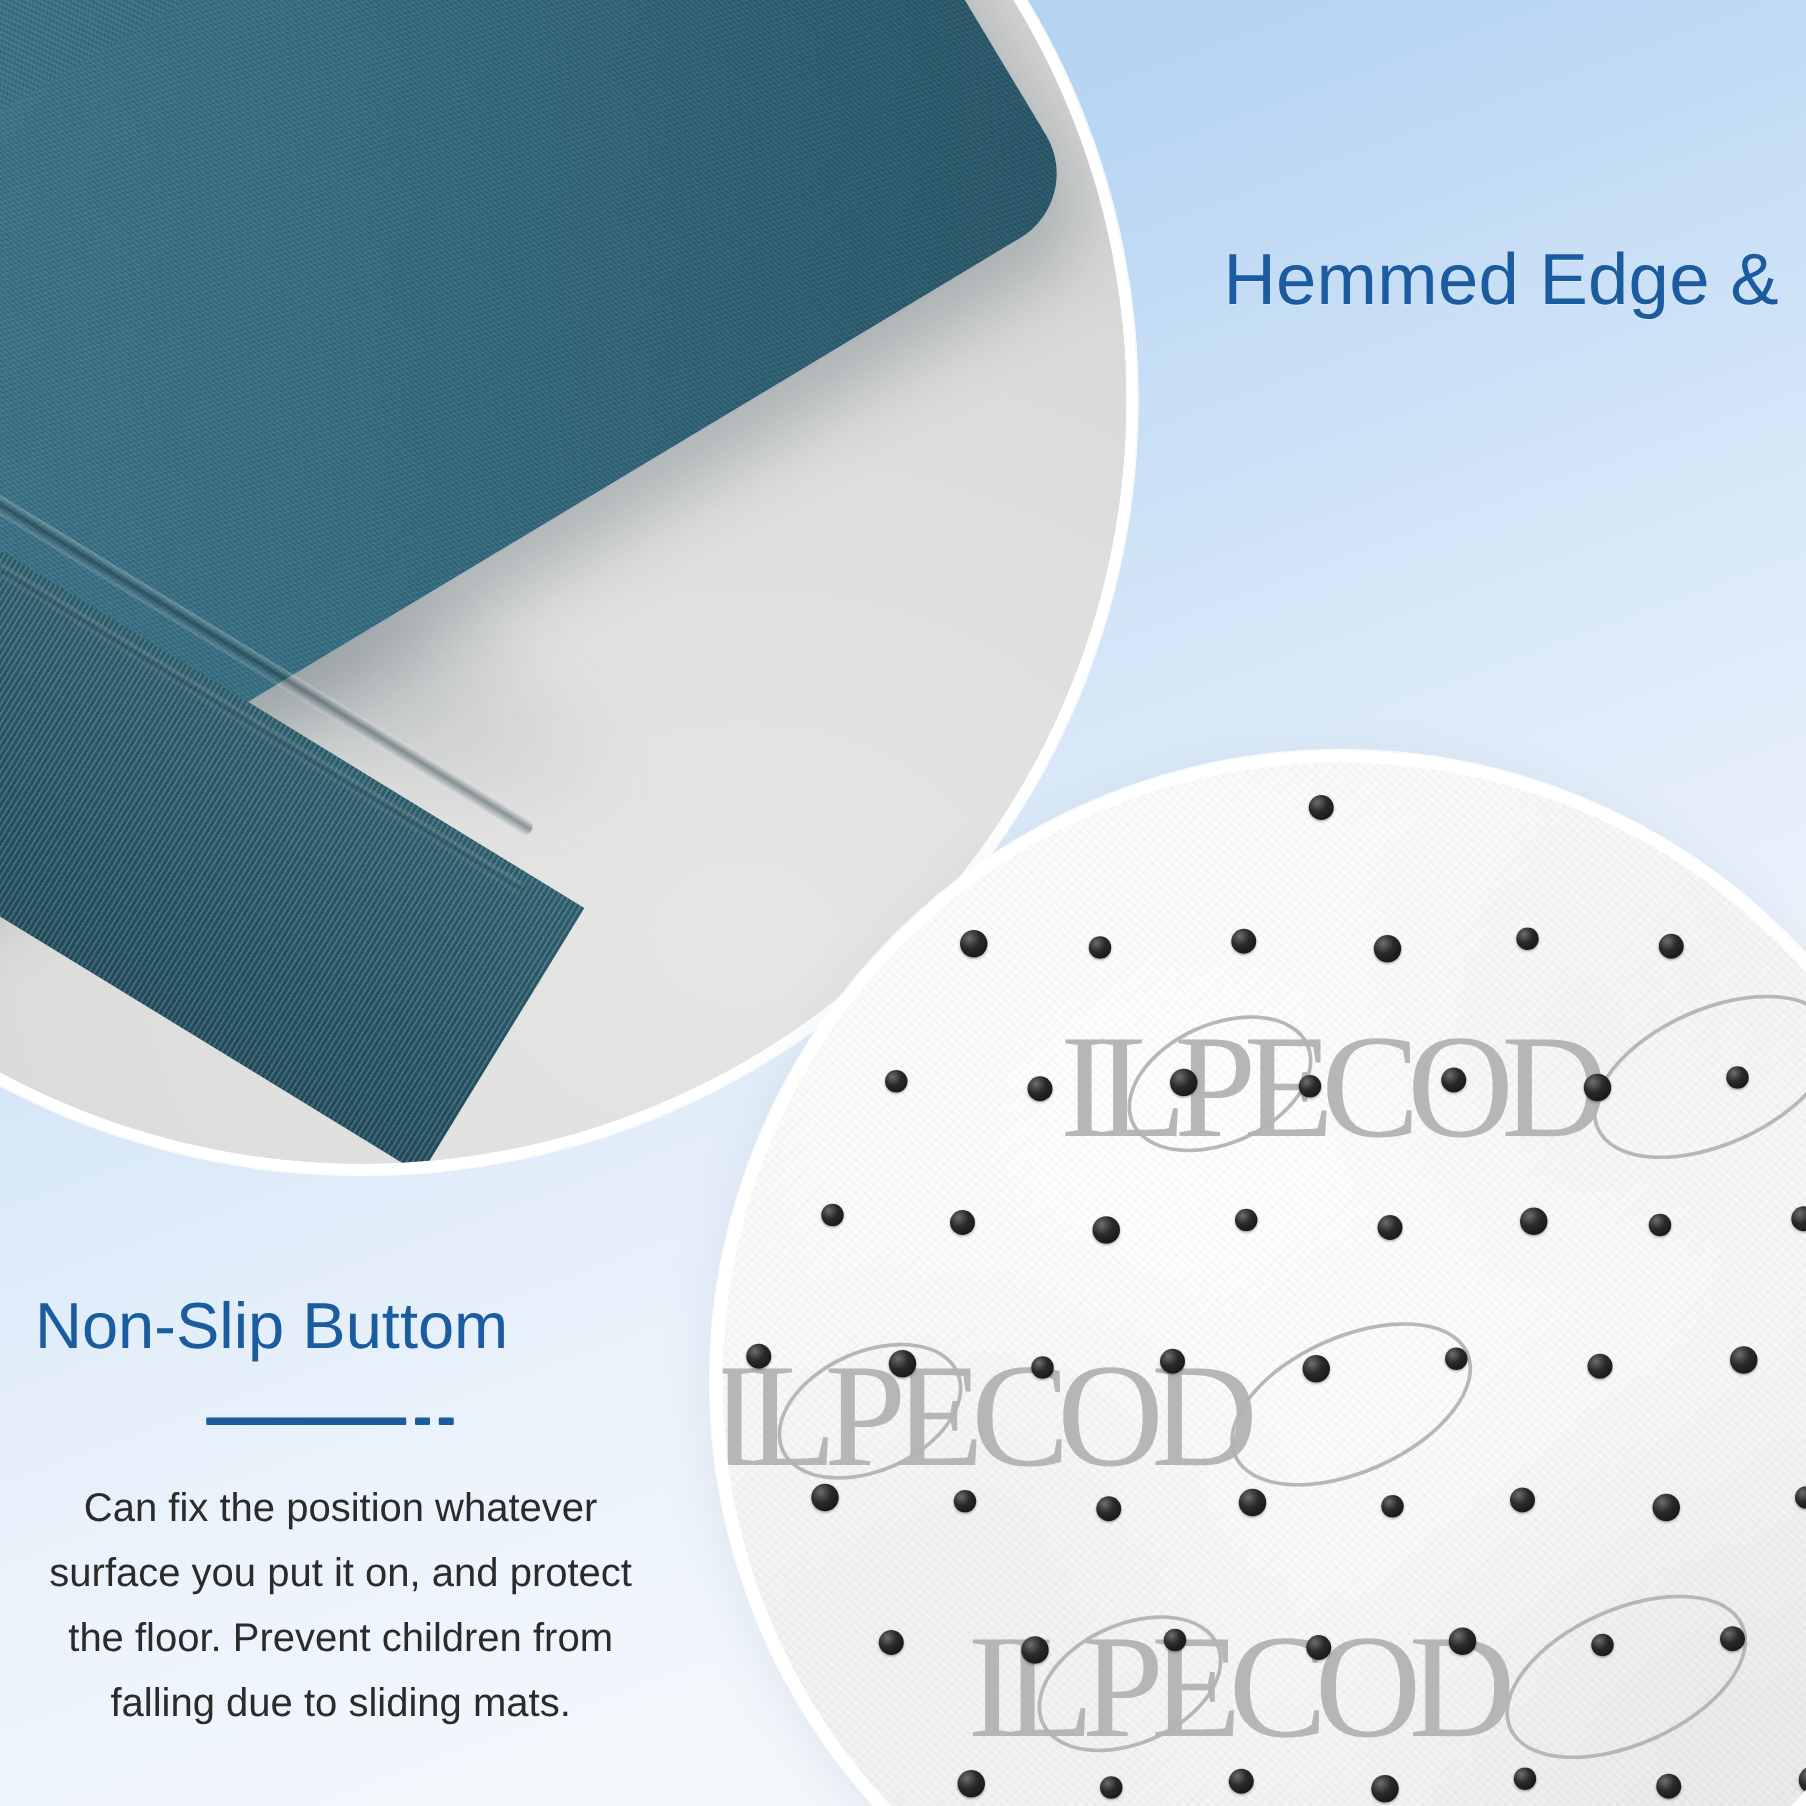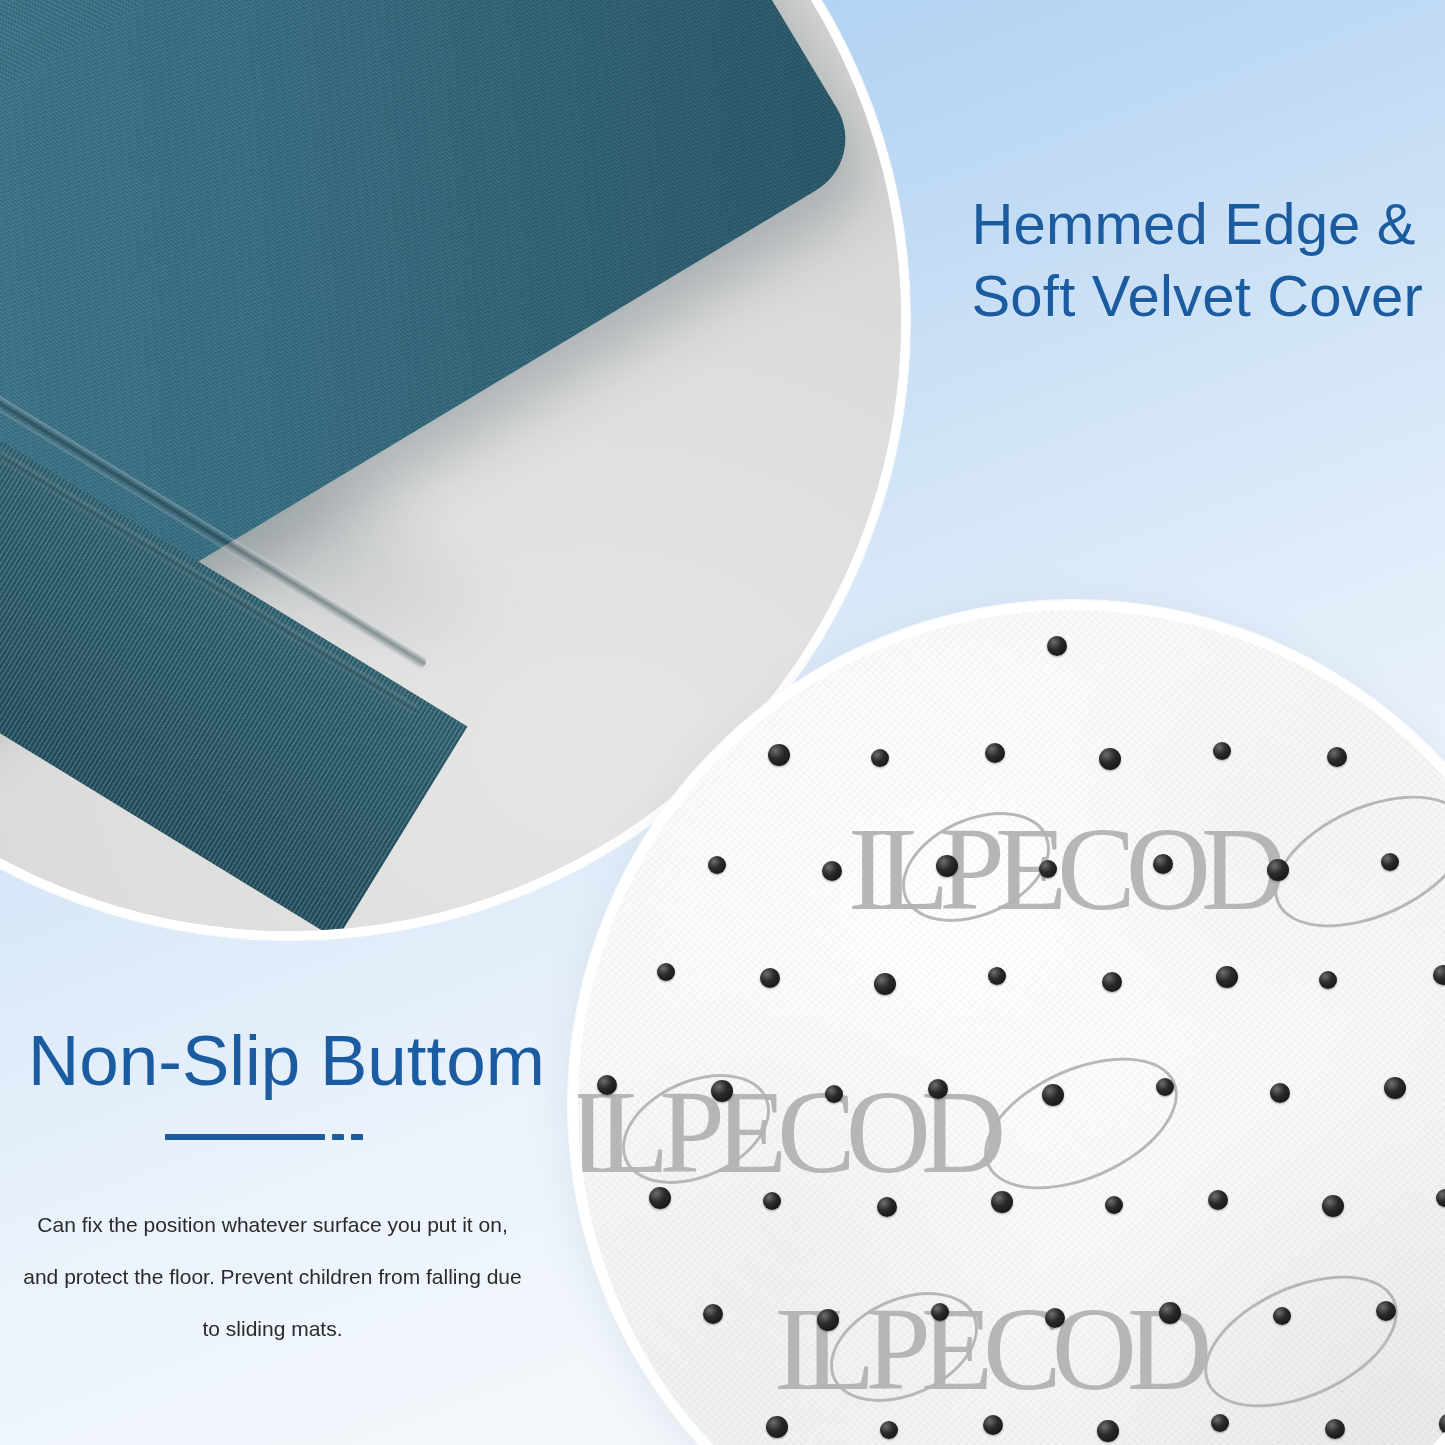--- a/index.html
+++ b/index.html
@@ -166,38 +166,38 @@
   }
   .head-right div{white-space:nowrap;}
 
   
   .block-left{
     position:absolute;left:0px;top:1030px;width:545px;
     text-align:center;
   }
   .head-left{
     color:#1b5ca0;
-    font-size:71px;
+    font-size:52px;
     line-height:62px;
     font-weight:500;
     text-align:left;
     padding-left:28px;
     white-space:nowrap;
   }
   .divider{
     position:relative;height:6px;margin:42px auto 0;width:215px;
     display:flex;align-items:center;gap:7px;justify-content:flex-start;
     padding-left:0;
   }
   .divider .bar{height:6px;width:160px;background:#1c5c9e;border-radius:1px;}
   .divider .dash{height:6px;width:12px;background:#1c5c9e;border-radius:1px;}
   .body-copy{
-    margin-top:59px;
+    margin-top:40px;
     color:#2b2b2b;
-    font-size:21px;
+    font-size:32px;
     line-height:52px;
     padding:0 22px;
   }
 </style>
 </head>
 <body>
 
 <div id="stage">
 
   <div class="photo-panel">
@@ -207,21 +207,20 @@
       <div class="cushion"></div>
       <div class="rib-band"></div>
       <div class="cushion-top"></div>
       <div class="seam"></div>
       <div class="seam2"></div>
     </div>
   </div>
 
   <div class="head-right">
     <div>Hemmed Edge &amp;</div>
-    <div>Soft Velvet Cover</div>
   </div>
 
   <div class="grip-circle">
     <div class="fabric-noise"></div>
 
     <div class="watermark wm-1">ILPECOD</div>
     <div class="watermark wm-2">ILPECOD</div>
     <div class="watermark wm-3">ILPECOD</div>
 
     <div id="swash-layer">

